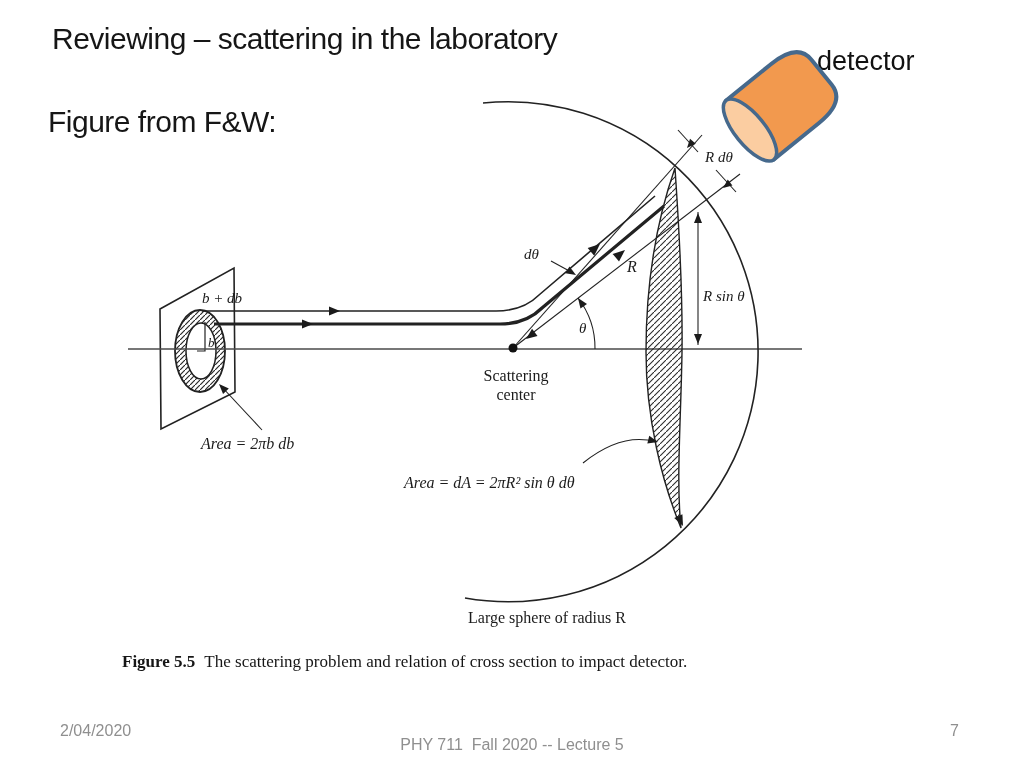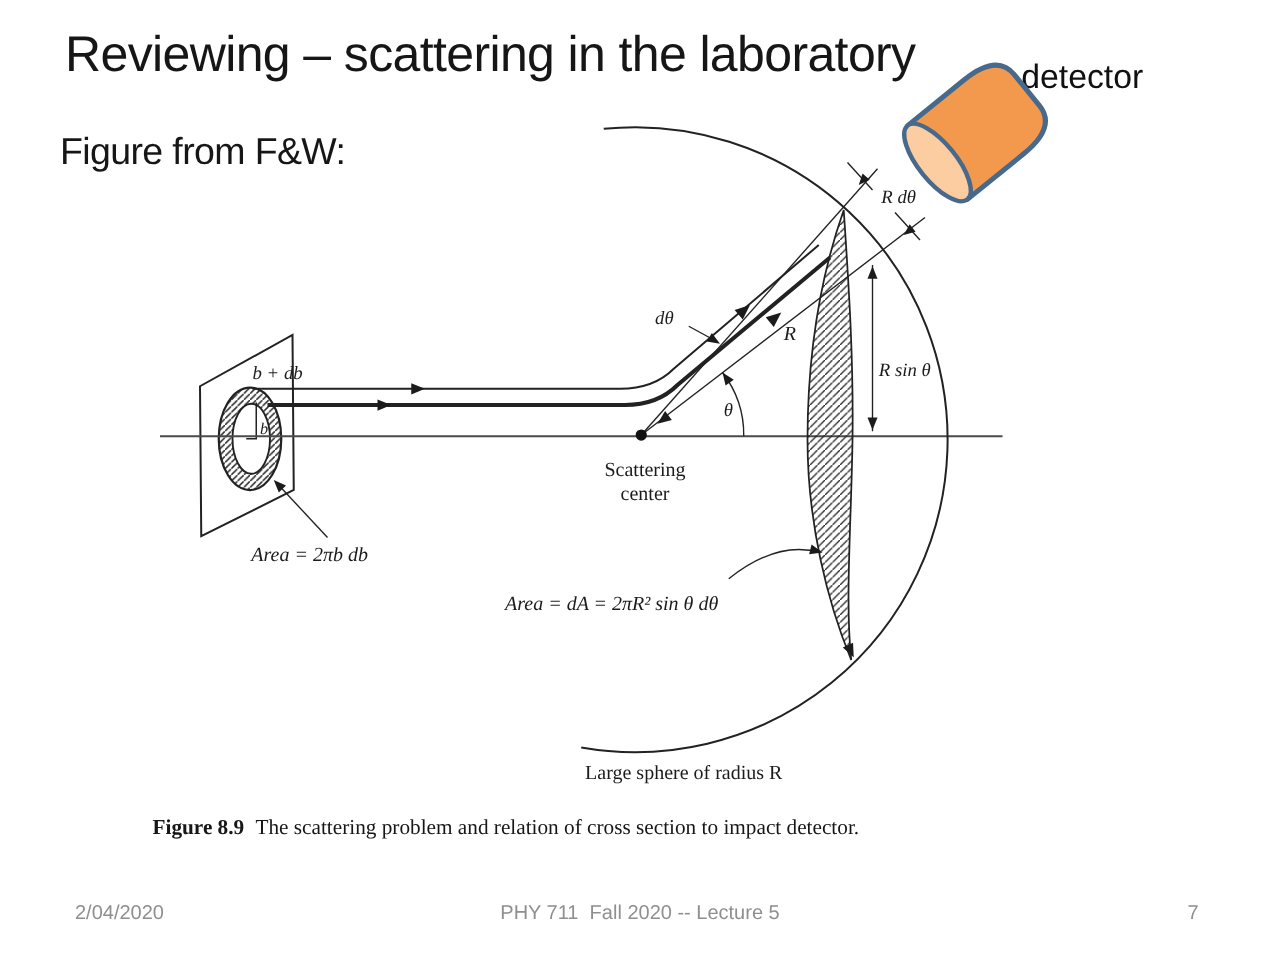--- a/index.html
+++ b/index.html
@@ -1,27 +1,27 @@
 <!DOCTYPE html>
 <html><head>
 <meta charset="utf-8">
 <style>
   html,body{margin:0;padding:0;}
   body{width:1024px;height:768px;background:#ffffff;position:relative;overflow:hidden;
        font-family:"Liberation Sans",sans-serif;}
   .abs{position:absolute;}
-  .title{left:52px;top:22px;font-size:40px;color:#161616;letter-spacing:-0.5px;}
+  .title{left:52px;top:22px;font-size:30px;color:#161616;letter-spacing:-0.5px;}
   .subtitle{left:48px;top:105px;font-size:30px;color:#161616;letter-spacing:-0.5px;}
   .detector-label{left:817px;top:46px;font-size:27px;color:#111;}
   .caption{left:122px;top:652px;width:780px;font-family:"Liberation Serif",serif;
            font-size:17px;color:#161616;}
   .cap-bold{font-weight:bold;margin-right:9px;}
   .footer{top:722px;font-size:16px;color:#8f8f8f;white-space:pre;}
   .f-date{left:60px;}
-  .f-course{left:0;width:1024px;text-align:center;}
+  .f-course{left:0;width:1024px;text-align:center;margin-top:14px;}
   .f-page{left:950px;}
   svg{position:absolute;left:0;top:0;}
   .ink{stroke:#222;fill:none;}
   .fig-label{font-family:"Liberation Serif",serif;font-style:italic;font-size:15px;fill:#1b1b1b;}
   .fig-label.big{font-size:16px;}
   .fig-label.roman{font-style:normal;}
   .fig-label.small{font-size:13px;}
   .arr{fill:#1b1b1b;stroke:none;}
 </style>
 </head>
@@ -101,18 +101,18 @@
   <text x="579" y="333" class="fig-label">θ</text>
   <text x="516" y="381" text-anchor="middle" class="fig-label roman big">Scattering</text>
   <text x="516" y="400" text-anchor="middle" class="fig-label roman big">center</text>
   <text x="705" y="162" class="fig-label">R dθ</text>
   <text x="703" y="301" class="fig-label">R sin θ</text>
   <text x="404" y="488" class="fig-label big">Area = dA = 2πR² sin θ dθ</text>
   <text x="547" y="623" text-anchor="middle" class="fig-label roman big">Large sphere of radius R</text>
 </svg>
 
 <div class="abs caption">
-  <span class="cap-bold">Figure 8.9</span><span>The scattering problem and relation of cross section to impact detector.</span>
+  <span class="cap-bold">Figure 5.5</span><span>The scattering problem and relation of cross section to impact detector.</span>
 </div>
 
 <div class="abs footer f-date">2/04/2020</div>
 <div class="abs footer f-course">PHY 711  Fall 2020 -- Lecture 5</div>
 <div class="abs footer f-page">7</div>
 
 </body></html>

